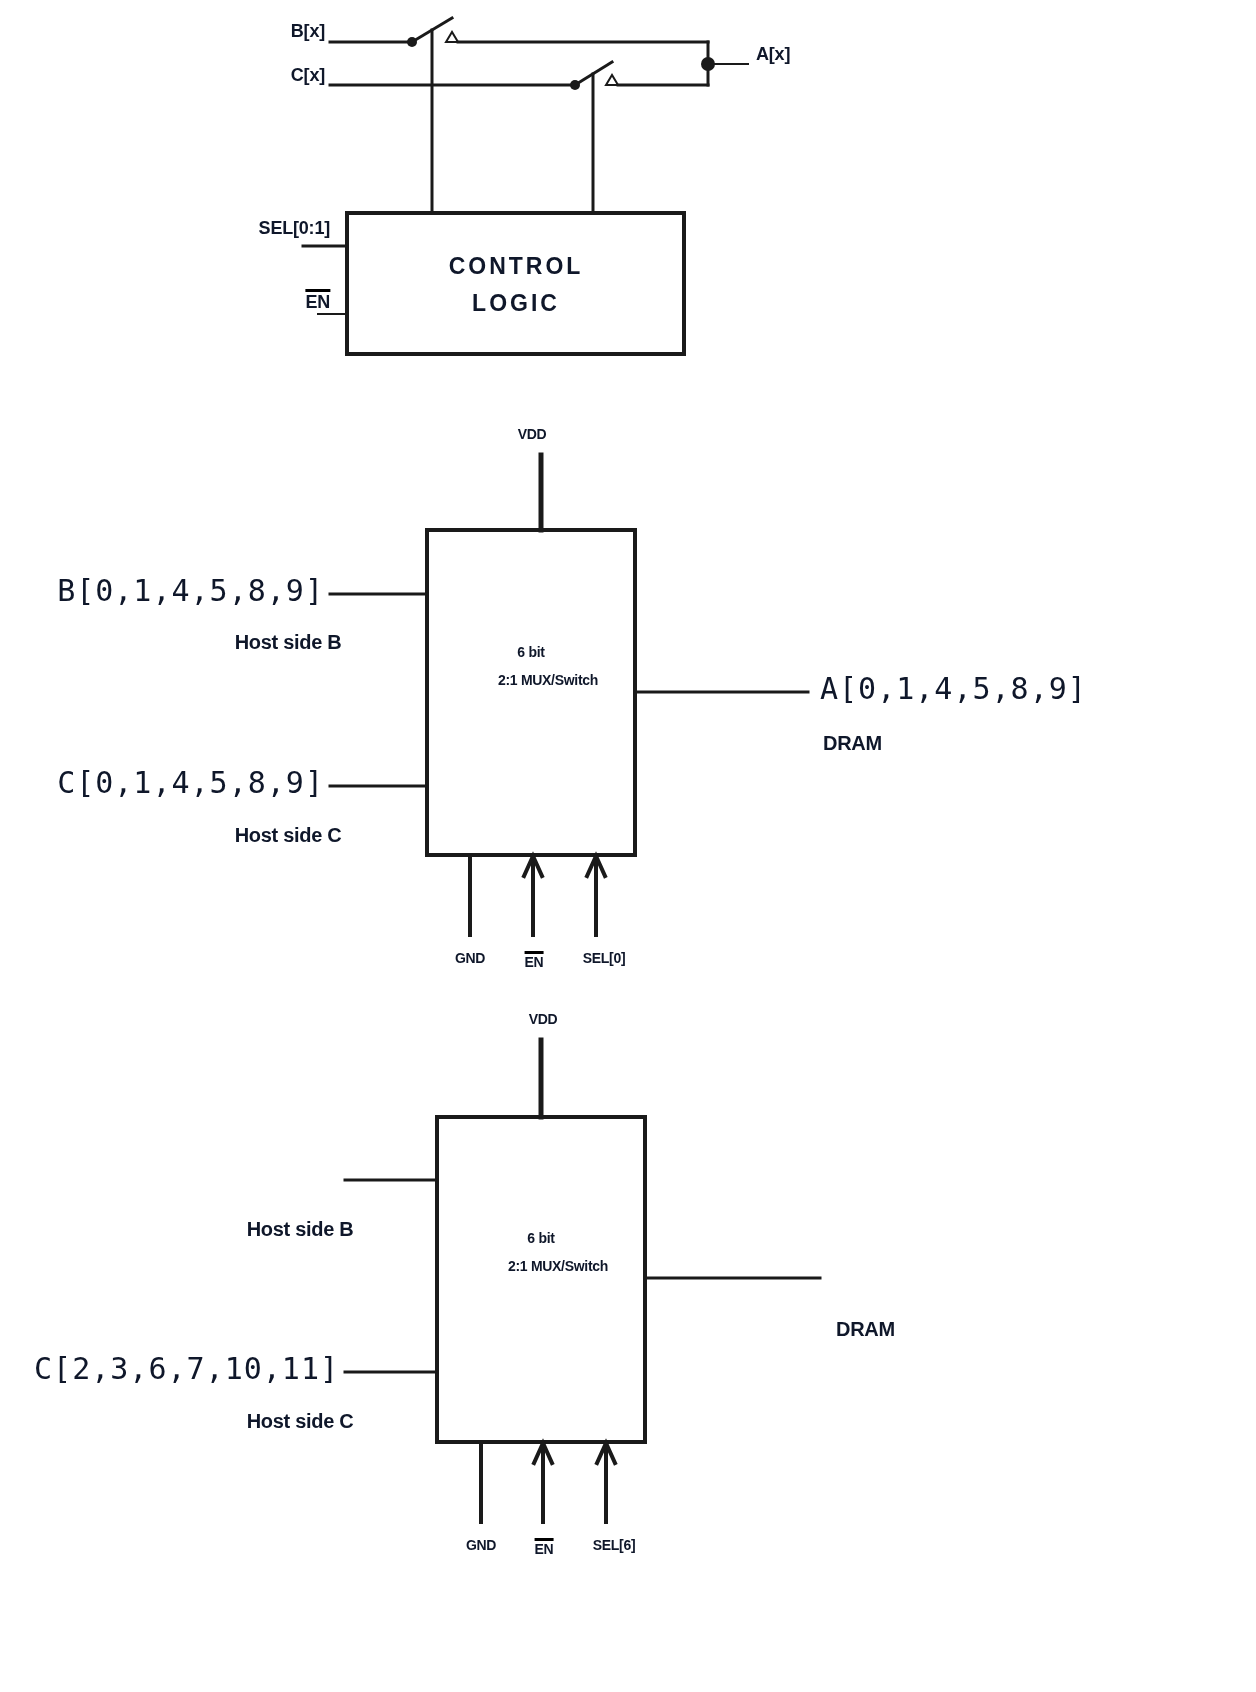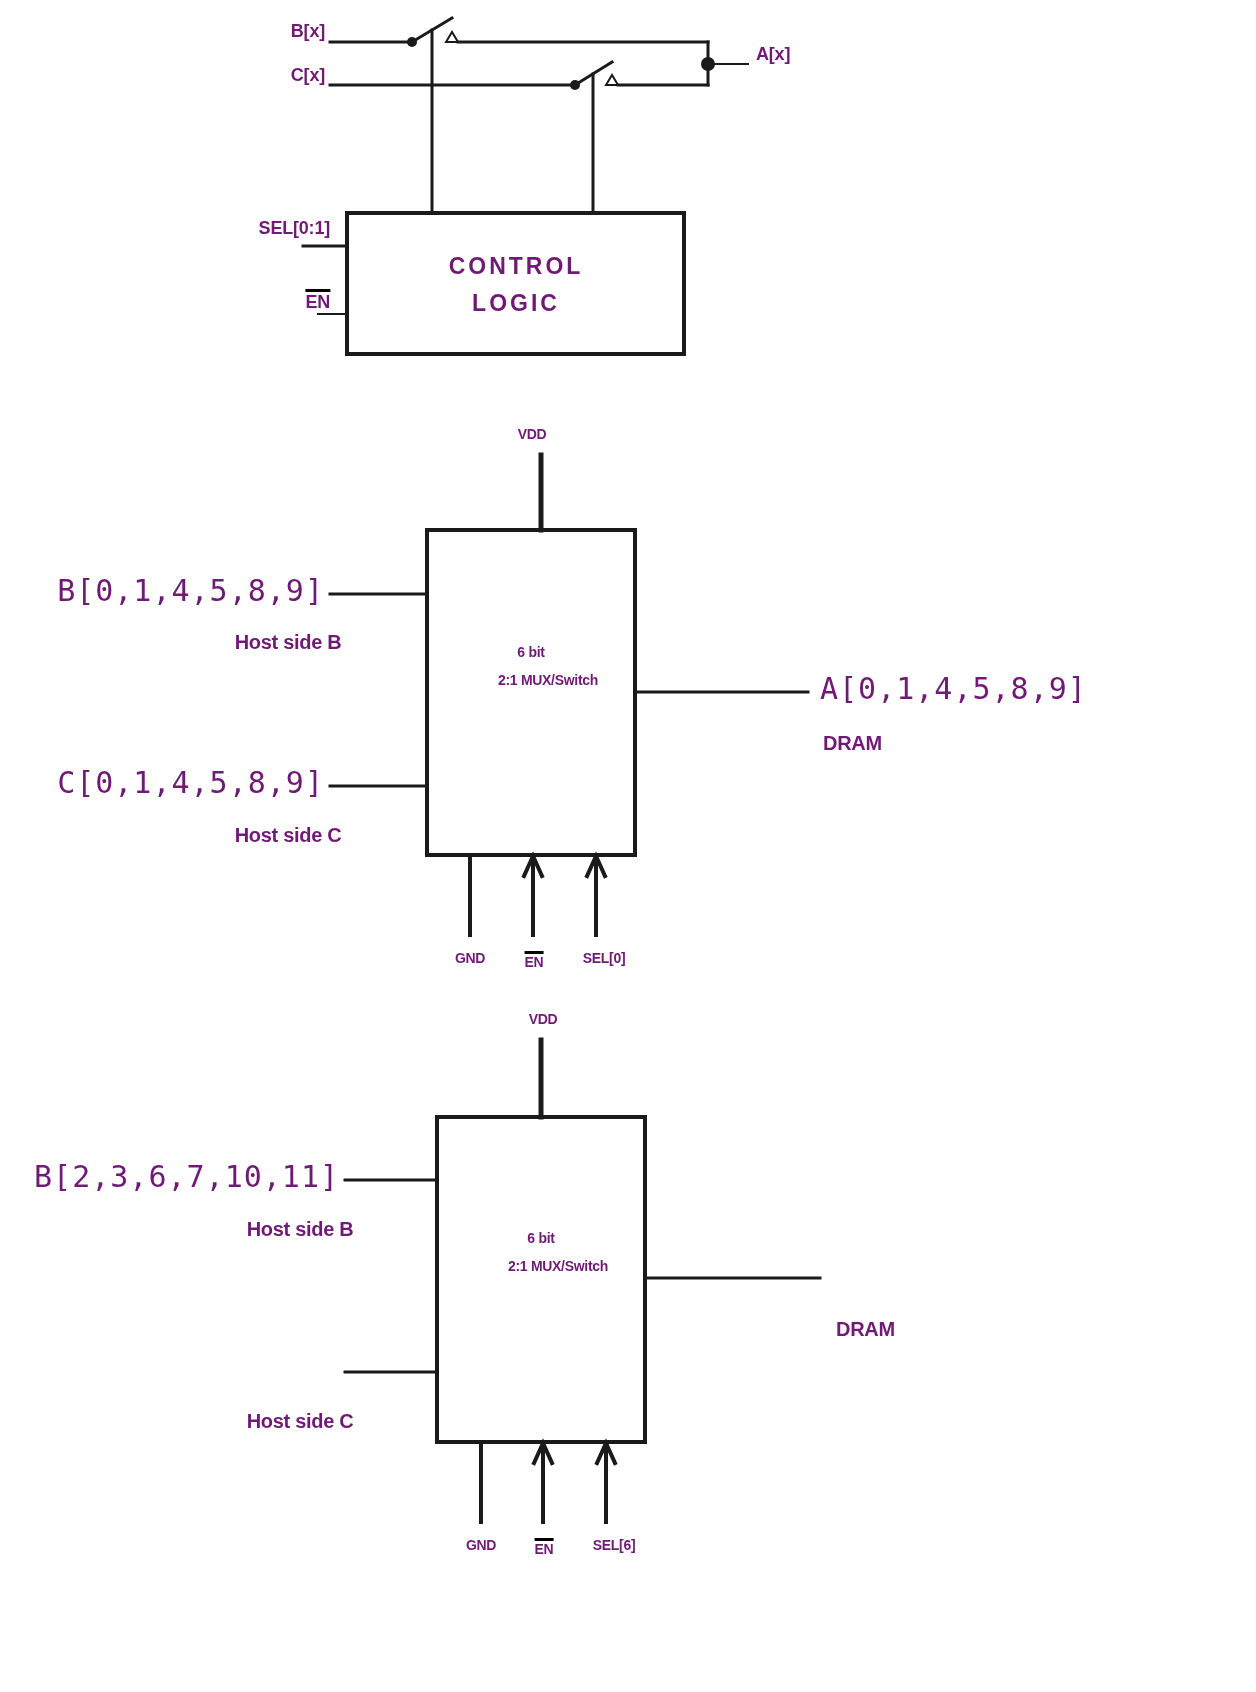--- a/index.html
+++ b/index.html
@@ -13,21 +13,21 @@
     font-family: "Liberation Sans", sans-serif;
     color: #000000;
     overflow: hidden;
   }
   #stage { position: absolute; inset: 0; }
   svg.sheet { position: absolute; top: 0; left: 0; width: 1256px; height: 1692px; }
 
   .lbl {
     position: absolute;
     white-space: nowrap;
-    color: #701a75;
+    color: #0f172a;
     line-height: 1;
   }
   
   .bus {
     font-family: "DejaVu Sans Mono", "Liberation Mono", monospace;
     font-size: 30px;
     letter-spacing: 1px;
   }
   
   .sans-sm {
@@ -169,23 +169,23 @@
   <div class="lbl sans-sm" style="left:823px; top:733px;">DRAM</div>
 
   <div class="lbl sans-md ctr" style="left:470px; top:951px;">GND</div>
   <div class="lbl sans-md ctr" style="left:534px; top:951px;">
     <span class="overbar">EN</span>
   </div>
   <div class="lbl sans-md ctr" style="left:604px; top:951px;">SEL[0]</div>
 
   <div class="lbl sans-md ctr" style="left:543px; top:1012px;">VDD</div>
 
-  <div class="lbl bus rt" style="left:339px; top:1162px;">B[2,3,6,7,10,11]</div>
   <div class="lbl sans-sm ctr" style="left:300px; top:1219px;">Host side B</div>
 
+  <div class="lbl bus rt" style="left:339px; top:1354px;">C[2,3,6,7,10,11]</div>
   <div class="lbl sans-sm ctr" style="left:300px; top:1411px;">Host side C</div>
 
   <div class="lbl sans-md ctr" style="left:541px; top:1231px;">6 bit</div>
   <div class="lbl sans-md ctr" style="left:558px; top:1259px;">2:1 MUX/Switch</div>
 
   <div class="lbl sans-sm" style="left:836px; top:1319px;">DRAM</div>
 
   <div class="lbl sans-md ctr" style="left:481px; top:1538px;">GND</div>
   <div class="lbl sans-md ctr" style="left:544px; top:1538px;">
     <span class="overbar">EN</span>

